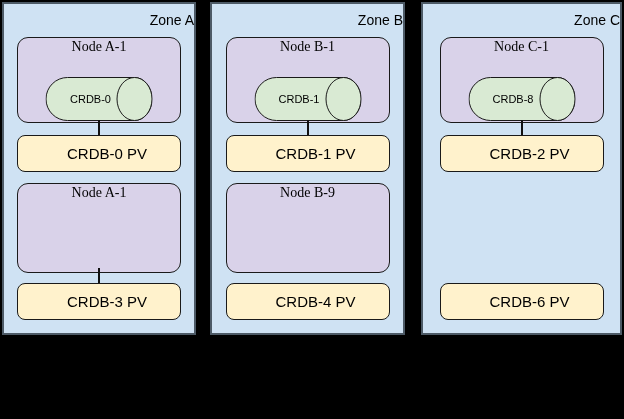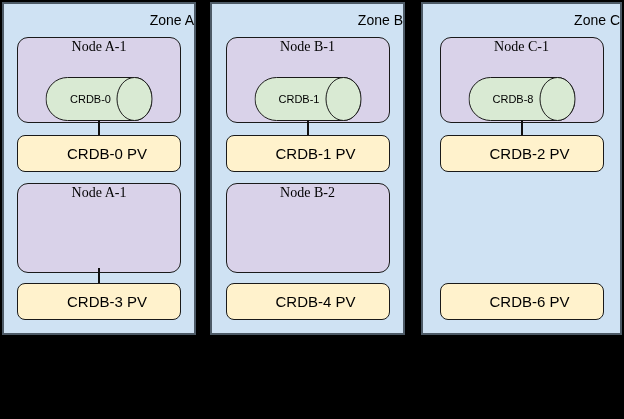--- a/index.html
+++ b/index.html
@@ -153,21 +153,21 @@
         </svg>
         <span class="cyl-label">CRDB-1</span>
       </div>
     </div>
     <div class="connector connector-1"></div>
     <div class="pv pv-1">
       <span>CRDB-1 PV</span>
     </div>
 
     <div class="node node-2">
-      <div class="node-label">Node B-2</div>
+      <div class="node-label">Node B-9</div>
     </div>
     <div class="pv pv-2">
       <span>CRDB-4 PV</span>
     </div>
   </section>
 
   <section class="zone zone-c">
     <div class="zone-title">Zone C</div>
 
     <div class="node node-1">

